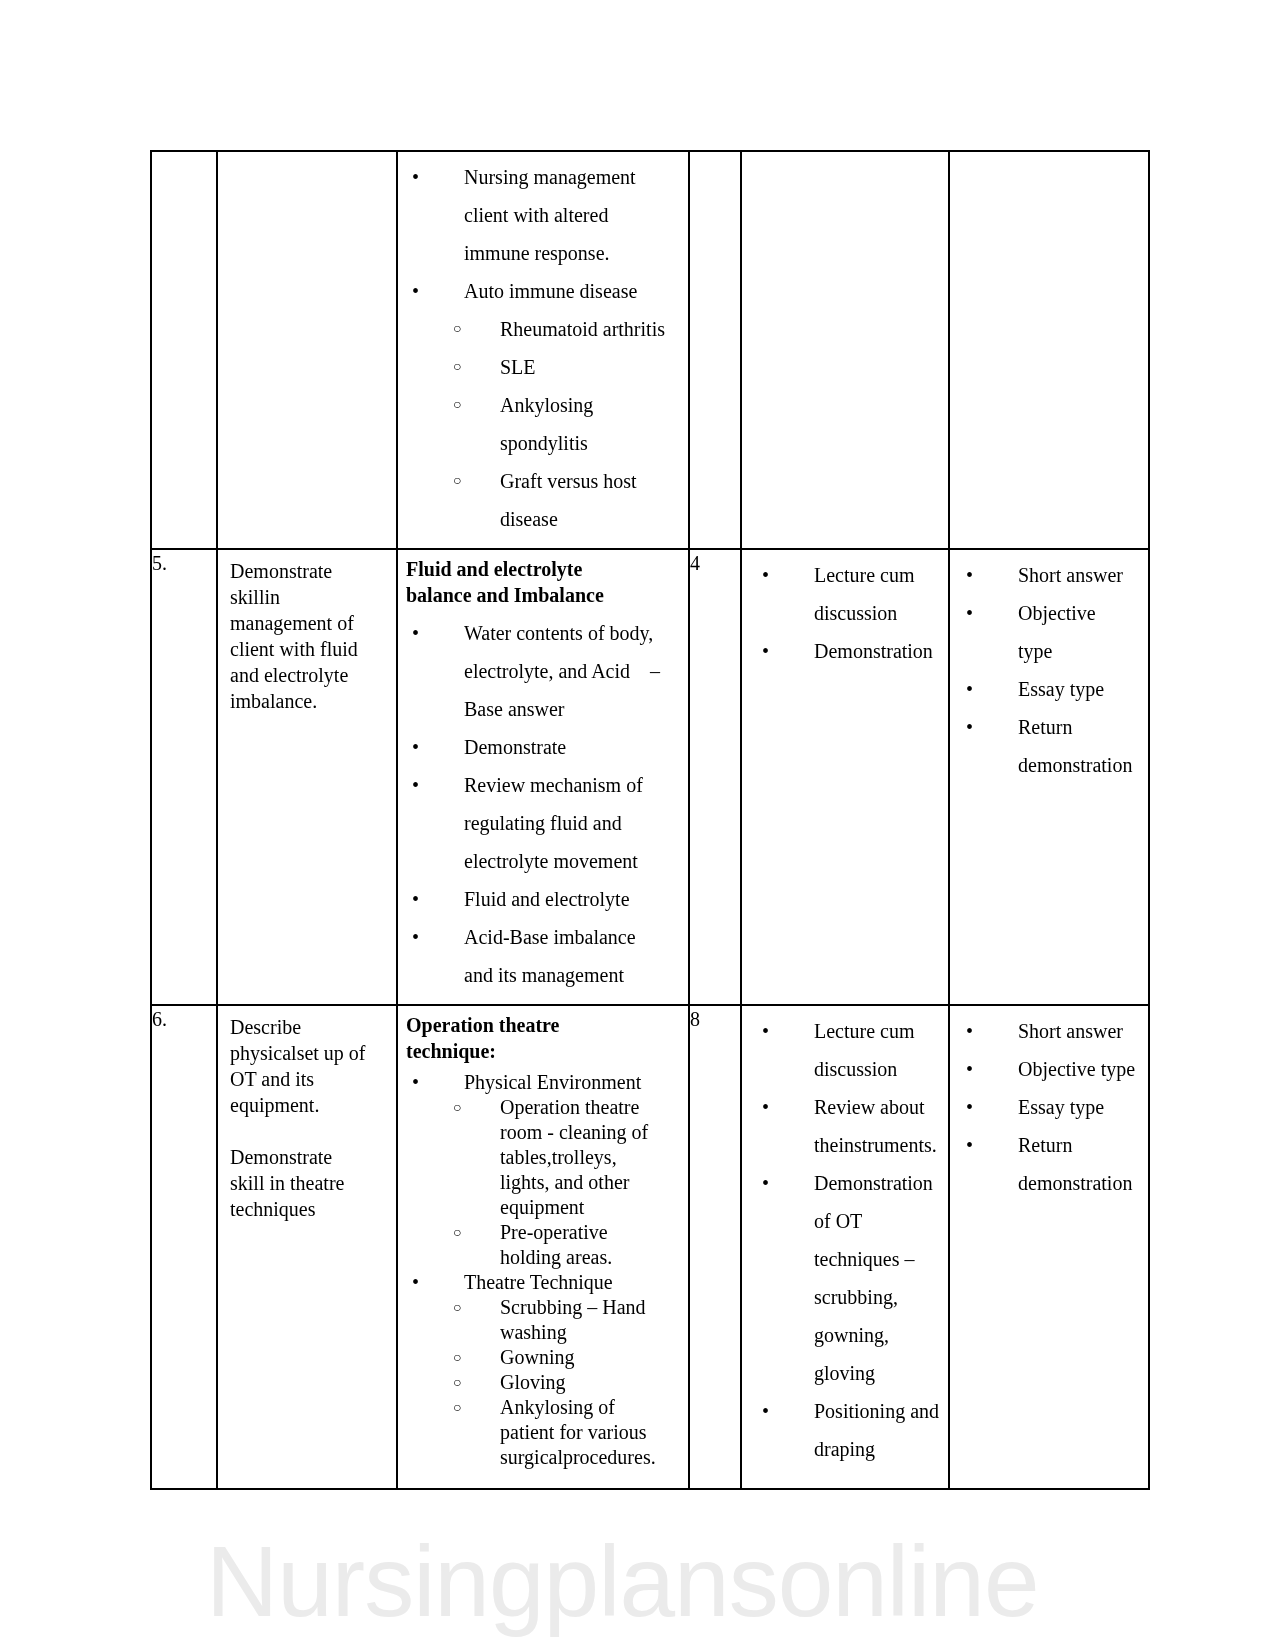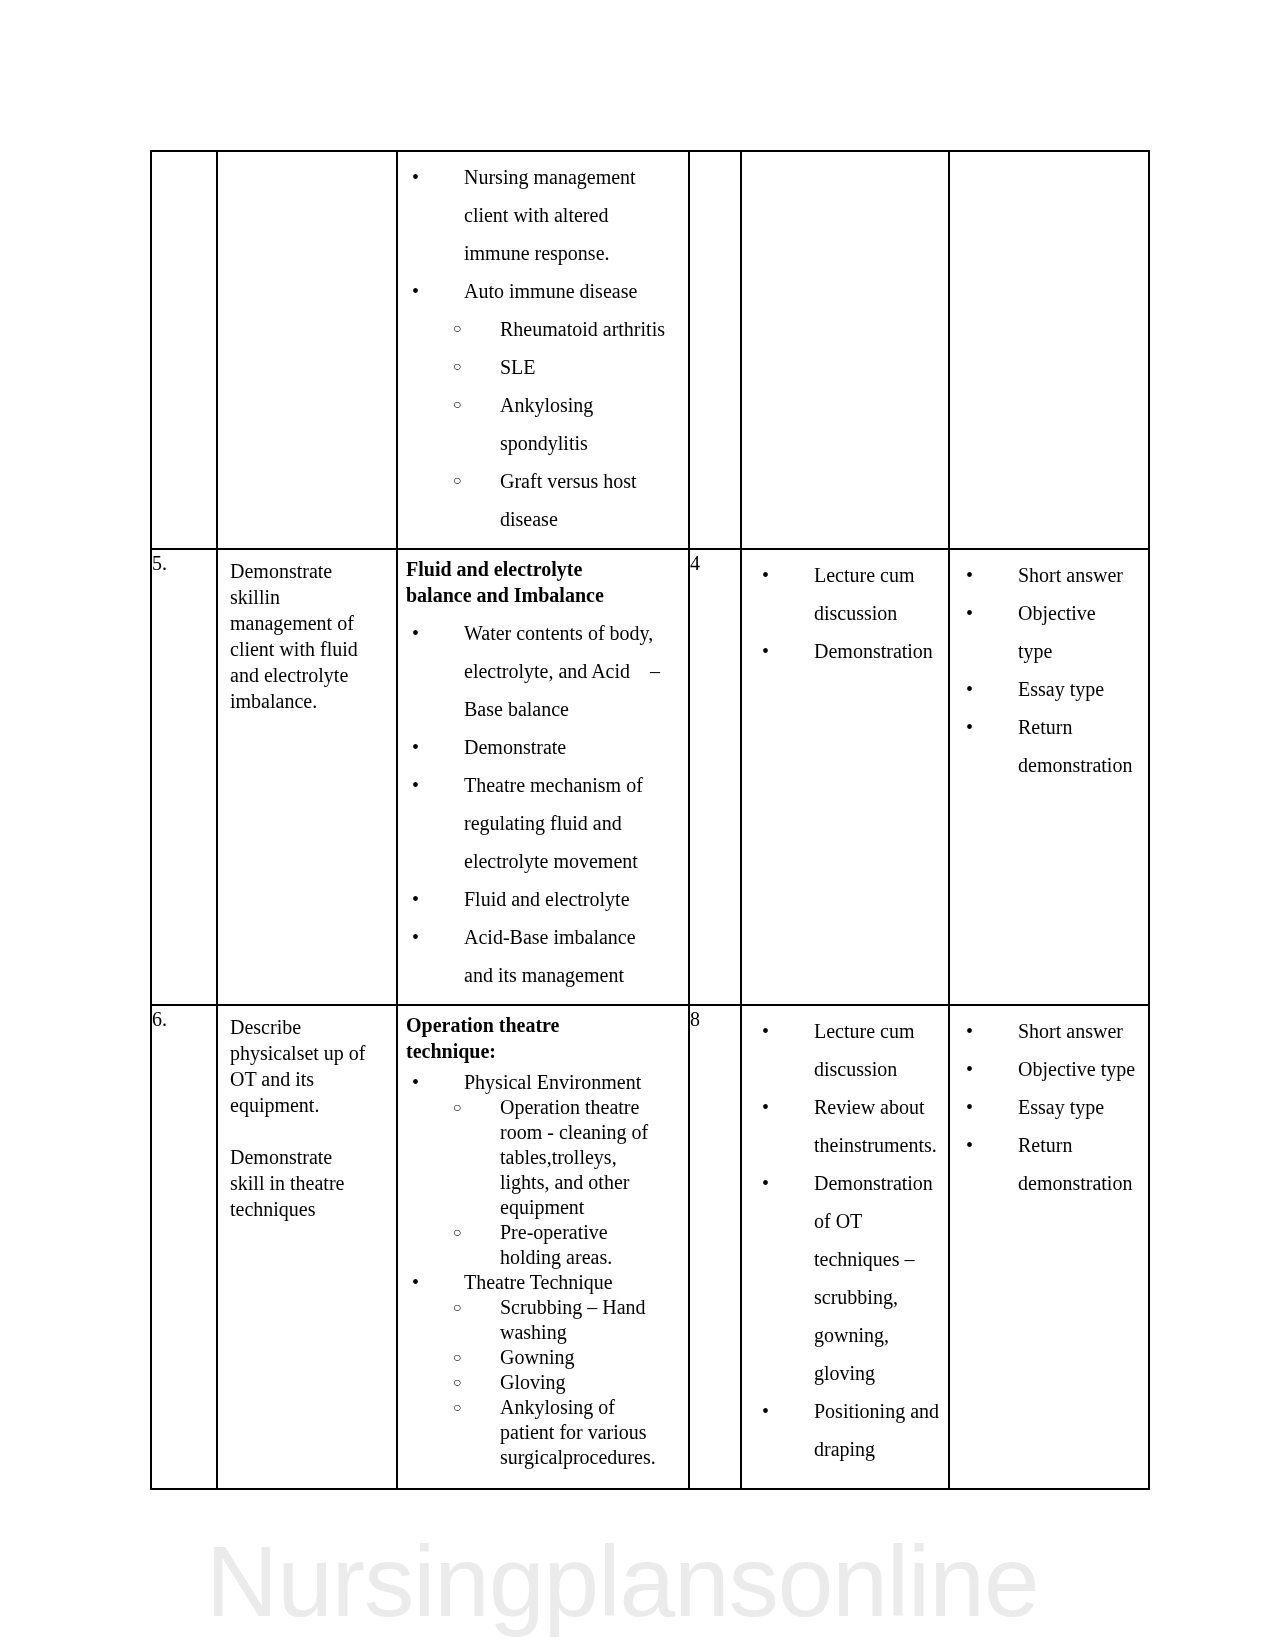--- a/index.html
+++ b/index.html
@@ -135,31 +135,31 @@
         </td>
         <td class="content">
           <div class="ctitle">Fluid and electrolyte
 balance and Imbalance</div>
           <div class="list dbl">
 
               <div class="li l1">
                 <span class="mk">•</span>
                 <span class="tx">Water contents of body,
 electrolyte, and Acid    –
-Base balance</span>
+Base answer</span>
               </div>
 
               <div class="li l1">
                 <span class="mk">•</span>
                 <span class="tx">Demonstrate</span>
               </div>
 
               <div class="li l1">
                 <span class="mk">•</span>
-                <span class="tx">Theatre mechanism of
+                <span class="tx">Review mechanism of
 regulating fluid and
 electrolyte movement</span>
               </div>
 
               <div class="li l1">
                 <span class="mk">•</span>
                 <span class="tx">Fluid and electrolyte</span>
               </div>
 
               <div class="li l1">

